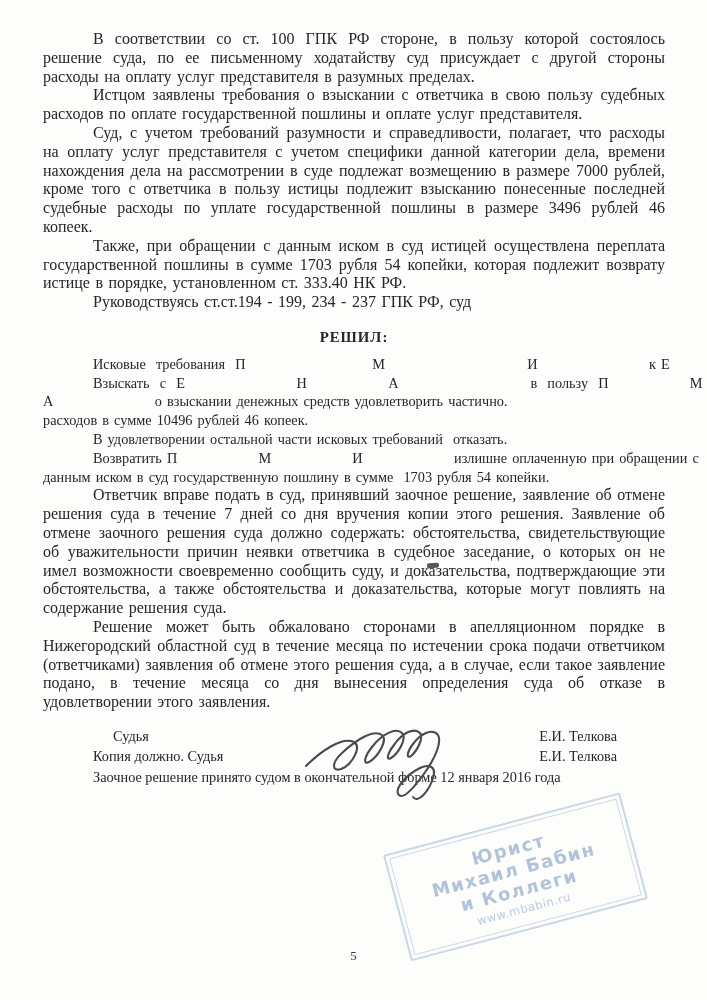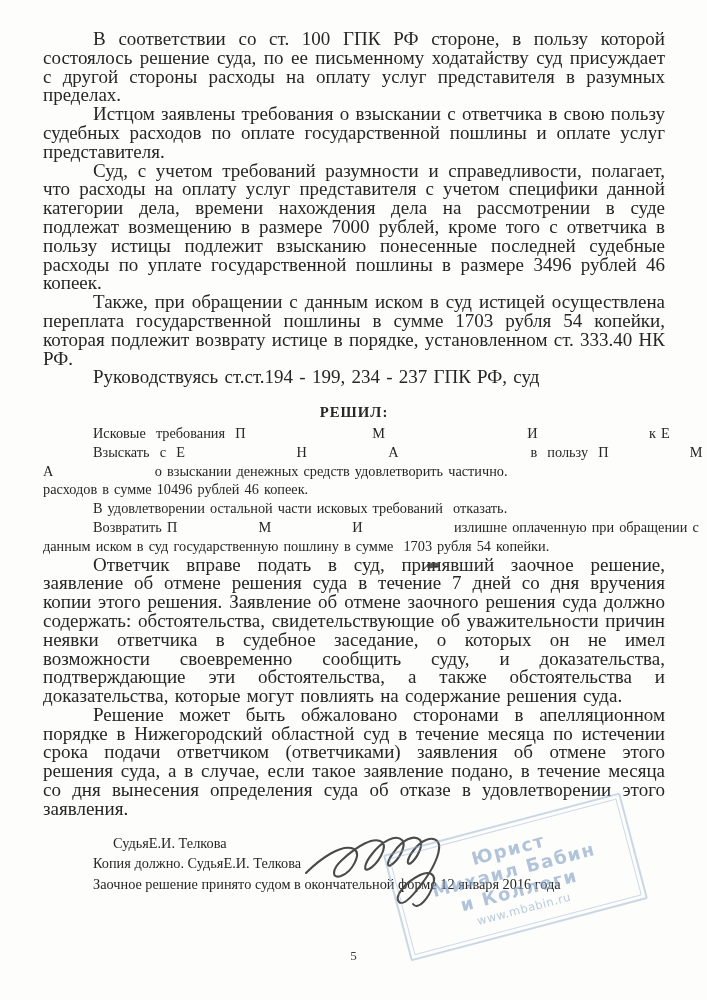--- a/index.html
+++ b/index.html
@@ -10,49 +10,49 @@
     overflow:hidden;
     font-family:"Liberation Serif", serif;
     color:#262626;
   }
   .content{
     position:absolute;
     left:43px;top:30px;width:622px;
   }
   .para{
     margin:0;
-    font-size:19px;
+    font-size:16px;
     line-height:18.8px;
     text-align:justify;
     text-indent:50px;
     word-spacing:1.5px;
   }
   .decision-heading{
-    margin:16px 0 2px 0;
+    margin:16px 0 8px 0;
     text-align:center;
     font-size:14.8px;
     font-weight:bold;
     letter-spacing:1px;
     text-indent:0;
   }
   .res-line{
     margin:0;
     font-size:14.3px;
     line-height:18.8px;
     white-space:pre;
     word-spacing:1.5px;
   }
   .res-line.indent{padding-left:50px;}
   .sig-block{
     margin-top:14px;
     position:relative;
     font-size:14.3px;
     line-height:20.5px;
   }
-  .sig-row{display:flex;}
+  .sig-row{display:flex;justify-content:space-between;}
   .sig-row .lbl{padding-left:70px;}
   .sig-row.second .lbl{padding-left:50px;}
   .sig-row .name{padding-right:48px;}
   .sig-final{padding-left:50px;}
   .signature-svg{
     position:absolute;
     left:255px;top:-18px;
     pointer-events:none;
   }
   .smudge{

